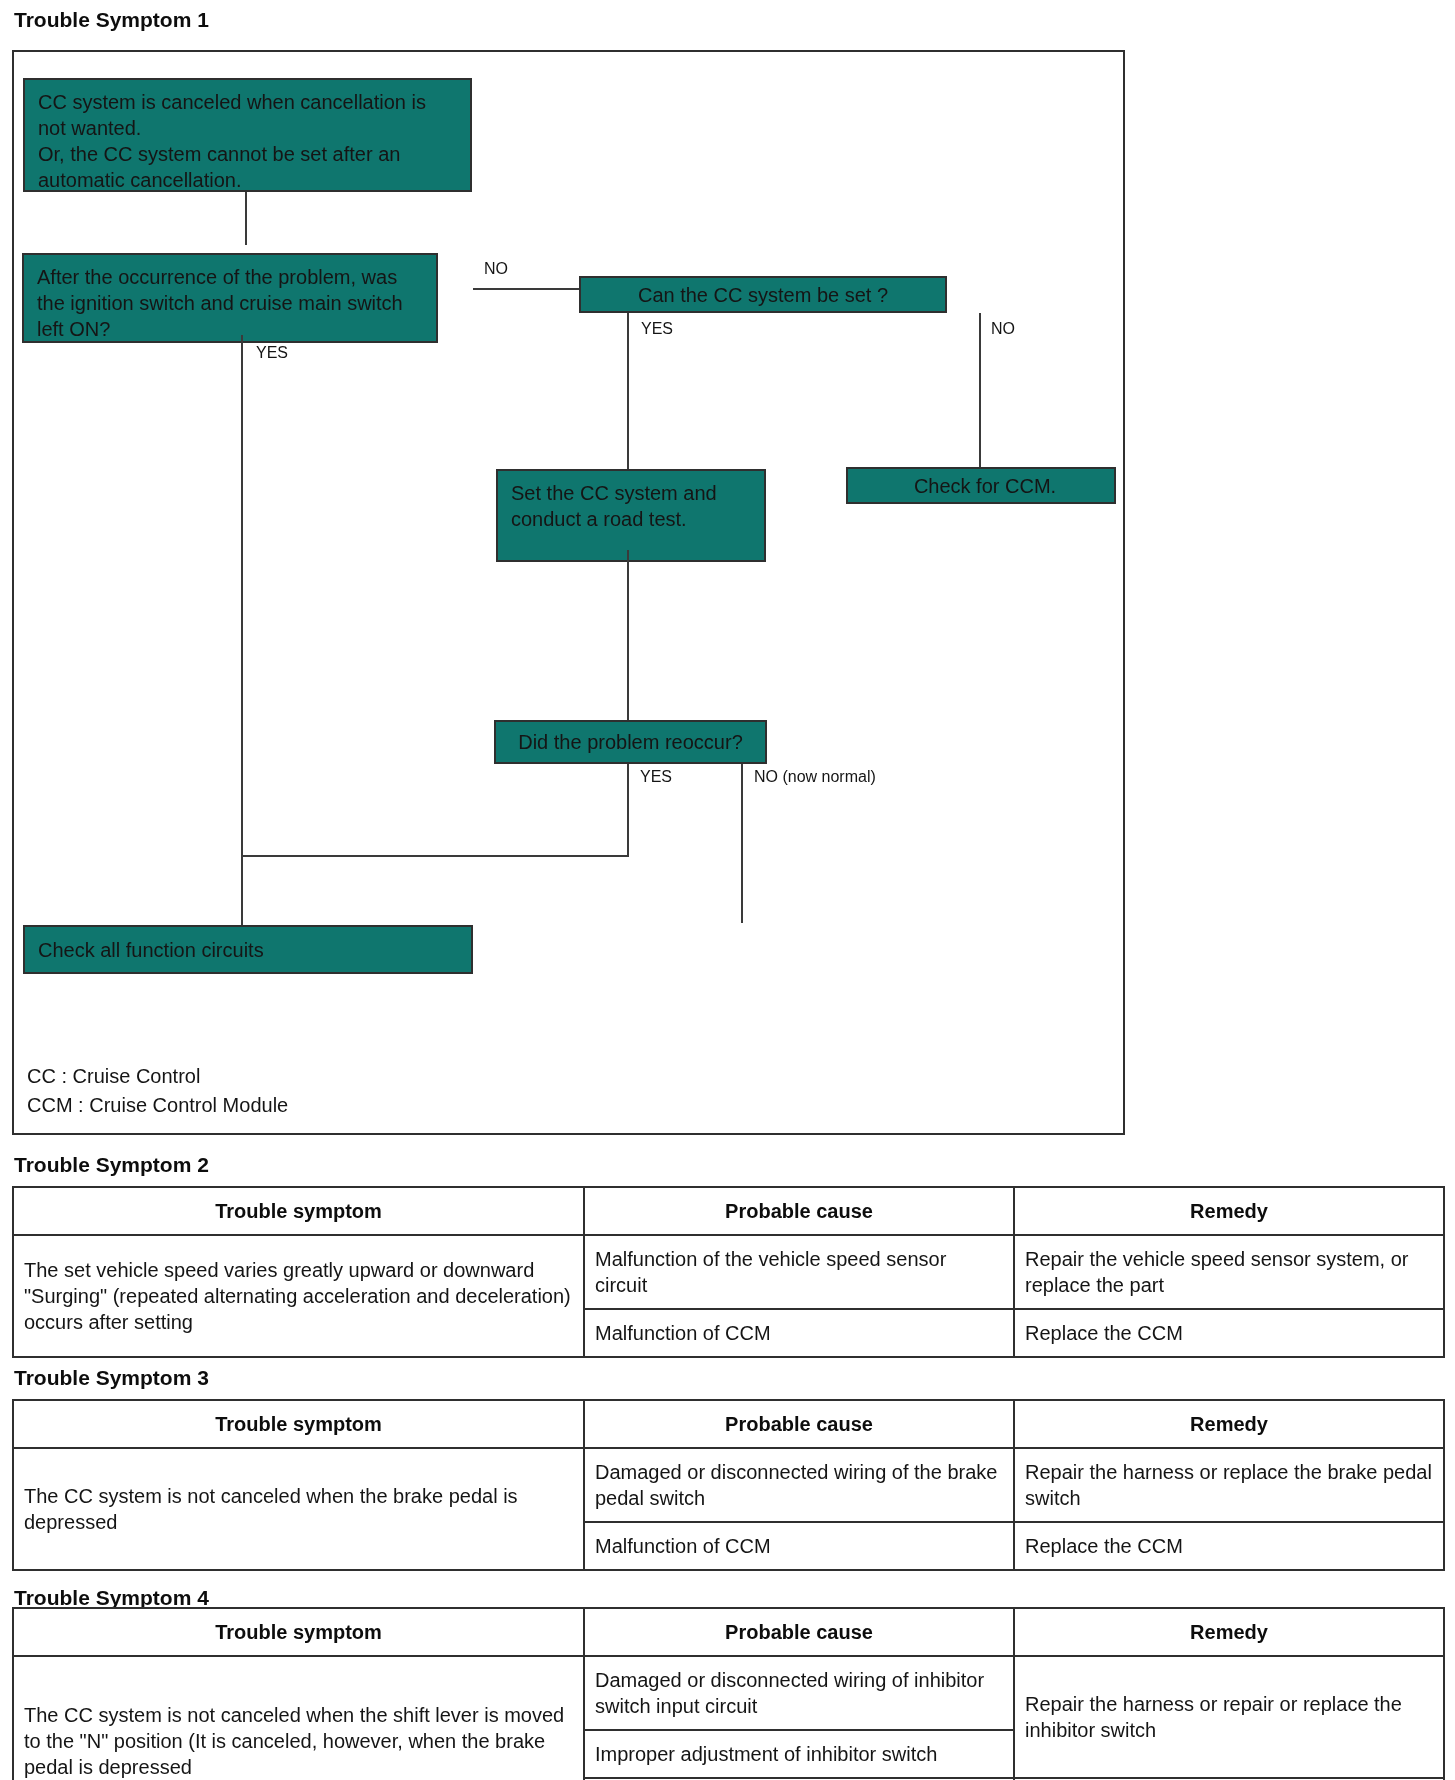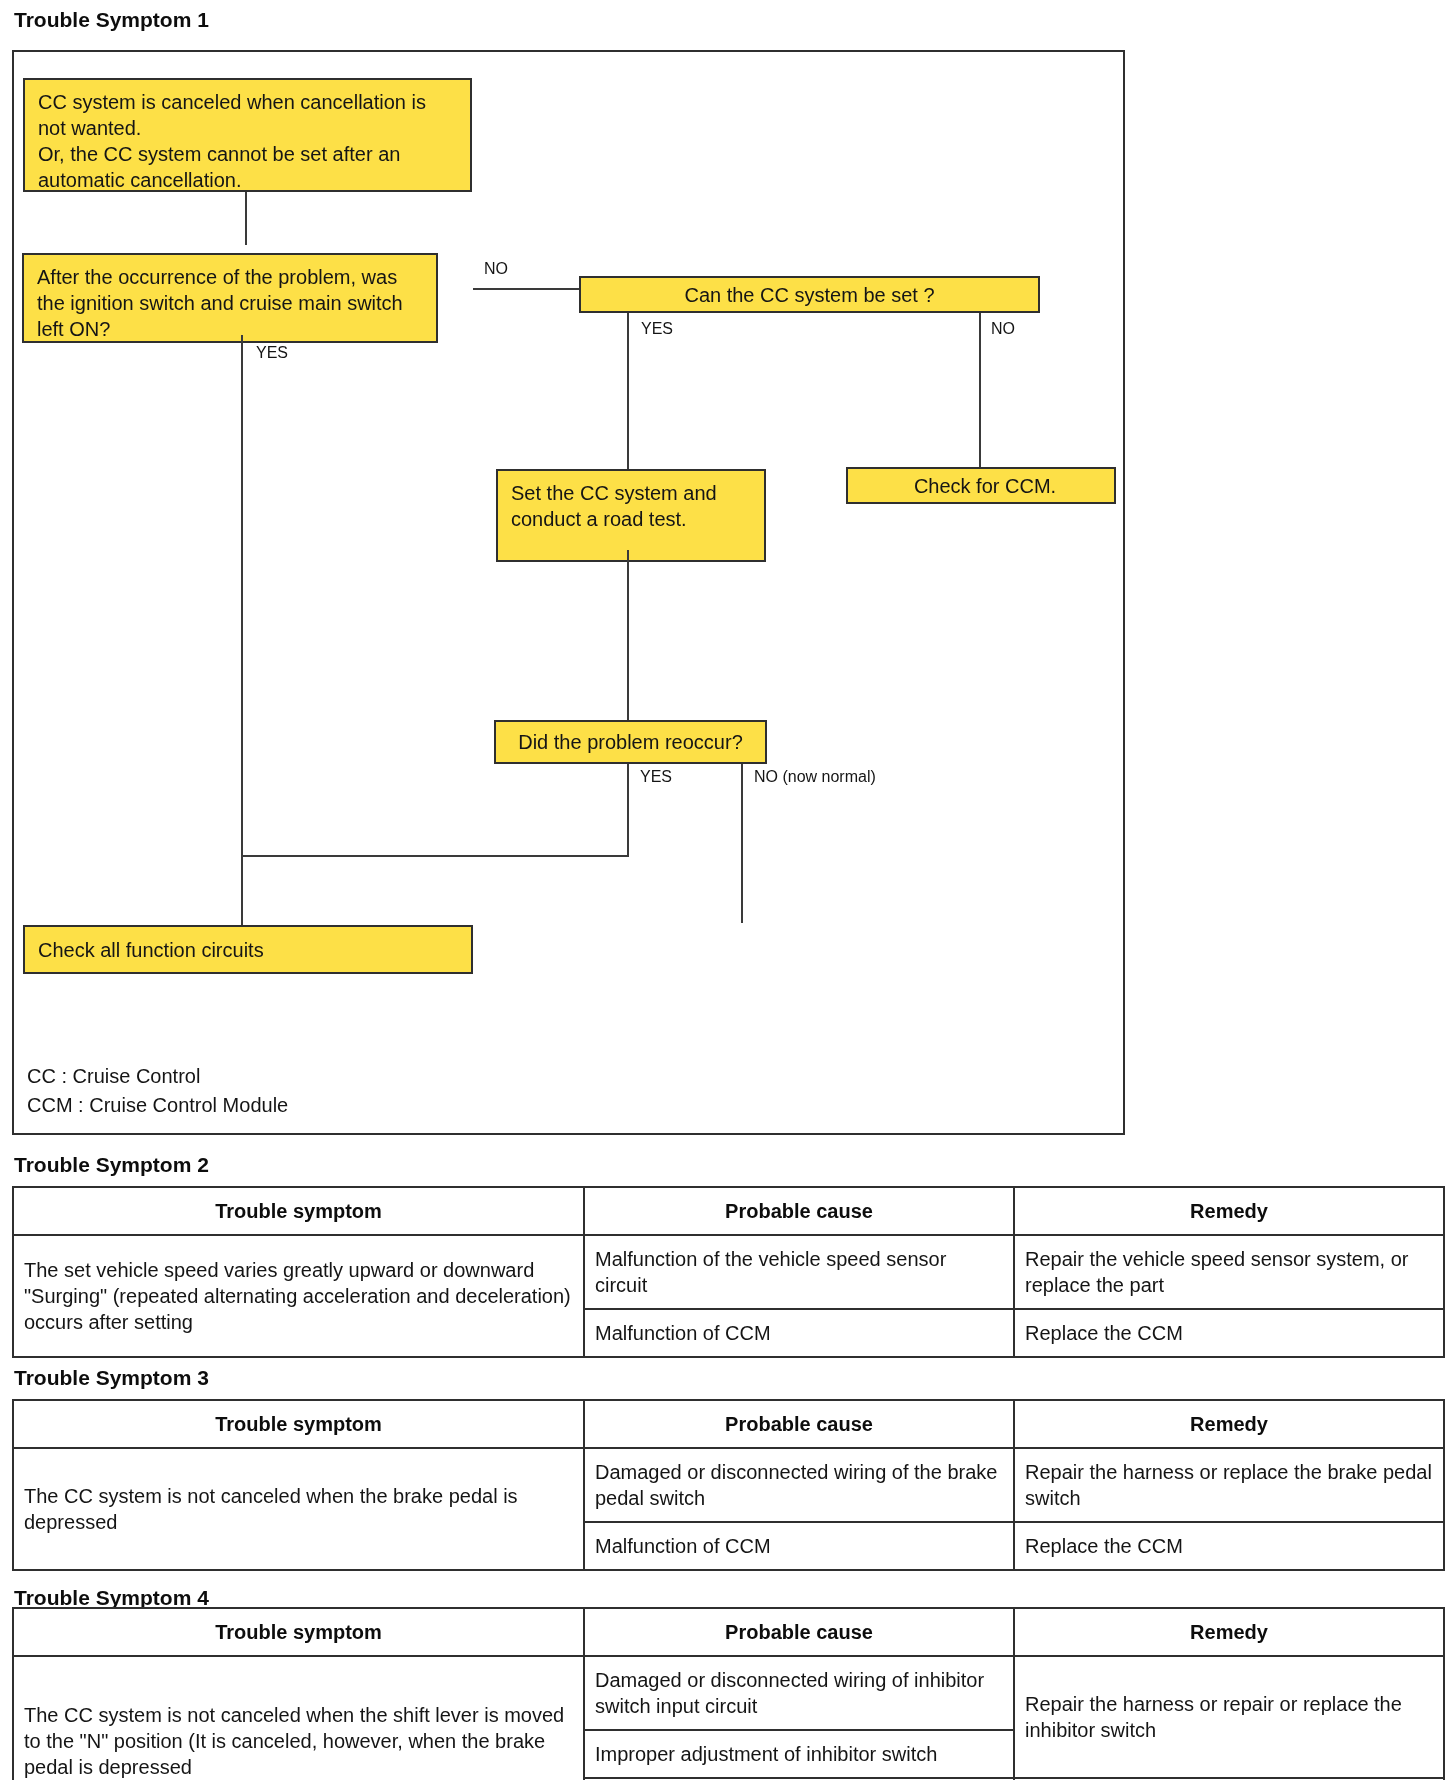--- a/index.html
+++ b/index.html
@@ -25,21 +25,21 @@
   }
   
   .fc-border {
     position: absolute;
     border: 2px solid #2f2f2f;
     background: transparent;
   }
   .flow-box {
     position: absolute;
     border: 2px solid #2f2f2f;
-    background: #fde047;
+    background: #0f766e;
     font-size: 20px;
     line-height: 26px;
     padding: 9px 13px;
     white-space: pre-line;
     box-sizing: border-box;
     color: #151515;
   }
   .flow-box.center {
     display: flex;
     align-items: center;
@@ -105,21 +105,21 @@
   <div class="flow-box" style="left:23px; top:78px; width:449px; height:114px;">CC system is canceled when cancellation is not wanted.
 Or, the CC system cannot be set after an automatic cancellation.</div>
 
   <div class="conn" style="left:245px; top:192px; width:2px; height:53px;"></div>
 
   <div class="flow-box" style="left:22px; top:253px; width:416px; height:90px;">After the occurrence of the problem, was the ignition switch and cruise main switch left ON?</div>
 
   <div class="branch-label" style="left:484px; top:260px;">NO</div>
   <div class="conn" style="left:473px; top:288px; width:108px; height:2px;"></div>
 
-  <div class="flow-box center" style="left:579px; top:276px; width:461px; height:37px;">Can the CC system be set ?</div>
+  <div class="flow-box center" style="left:579px; top:276px; width:368px; height:37px;">Can the CC system be set ?</div>
 
   <div class="branch-label" style="left:641px; top:320px;">YES</div>
   <div class="conn" style="left:627px; top:313px; width:2px; height:156px;"></div>
 
   <div class="branch-label" style="left:991px; top:320px;">NO</div>
   <div class="conn" style="left:979px; top:313px; width:2px; height:154px;"></div>
 
   <div class="flow-box" style="left:496px; top:469px; width:270px; height:93px;">Set the CC system and conduct a road test.</div>
 
   <div class="flow-box center" style="left:846px; top:467px; width:270px; height:37px;padding-left:16px;">Check for CCM.</div>

